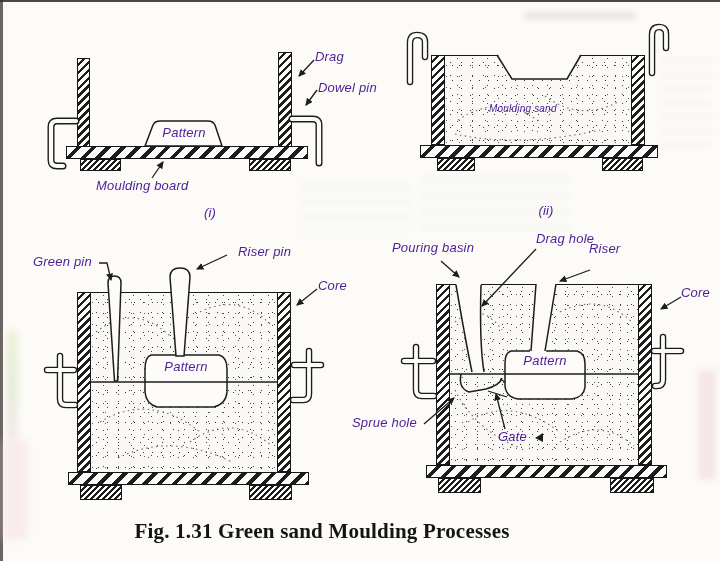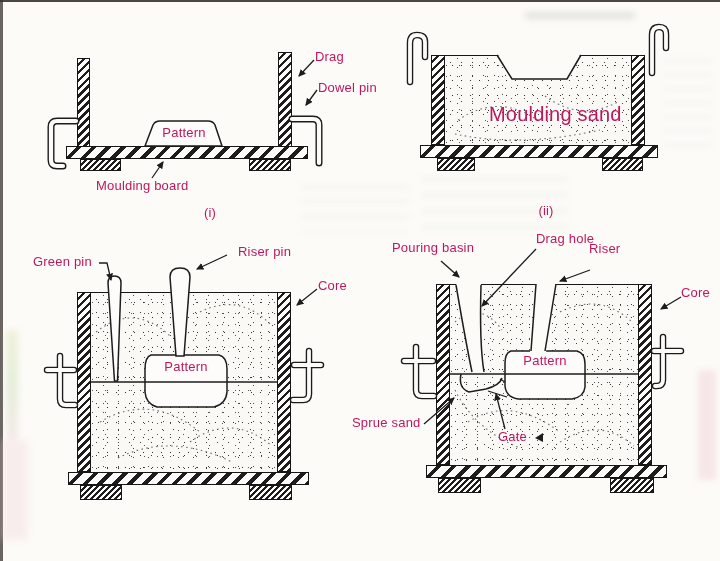--- a/index.html
+++ b/index.html
@@ -31,22 +31,22 @@
     background-image:
       radial-gradient(circle,#3c3c3c 0.8px,transparent 1px),
       radial-gradient(circle,#4a4a4a 0.7px,transparent 0.9px),
       radial-gradient(circle,#303030 0.6px,transparent 0.8px),
       radial-gradient(circle,#575757 0.7px,transparent 0.9px);
     background-size:11px 13px,15px 9px,9px 15px,13px 11px;
     background-position:0 0,5px 7px,3px 2px,8px 4px;
     box-sizing:border-box;
   }
   .lbl{
-    position:absolute;font-size:13px;line-height:1.05;color:#be185d;
-    letter-spacing:.2px;white-space:nowrap;
+    position:absolute;font-size:13px;line-height:1.05;color:#4c1d95;
+    letter-spacing:.2px;white-space:nowrap;font-style:italic;
   }
   .lbl-center{text-align:center;}
   #caption{
     position:absolute;left:42px;top:519px;width:560px;text-align:center;
     font-family:"Liberation Serif", serif;font-weight:bold;font-size:21px;
     color:#141414;letter-spacing:.2px;
   }
   .ghost{position:absolute;filter:blur(3px);pointer-events:none;}
 </style>
 </head>
@@ -180,29 +180,30 @@
       <path d="M543,433 L535,438 L543,442 Z" fill="#1c1c1c" stroke="none"></path>
     </g>
   </svg>
 
   <span class="lbl" style="left:315px;top:50px;">Drag</span>
   <span class="lbl" style="left:318px;top:81px;">Dowel pin</span>
   <span class="lbl lbl-center" style="left:154px;top:126px;width:60px;">Pattern</span>
   <span class="lbl" style="left:96px;top:179px;text-align:center;">Moulding board</span>
   <span class="lbl lbl-center" style="left:192px;top:206px;width:36px;">(i)</span>
 
-  <span class="lbl" style="left:489px;top:104px;font-size:20px;">Moulding sand</span>
+  <span class="lbl" style="left:489px;top:104px;font-size:10px;">Moulding sand</span>
   <span class="lbl lbl-center" style="left:528px;top:204px;width:36px;">(ii)</span>
 
   <span class="lbl" style="left:33px;top:255px;">Green pin</span>
   <span class="lbl" style="left:238px;top:245px;">Riser pin</span>
   <span class="lbl lbl-center" style="left:156px;top:360px;width:60px;">Pattern</span>
   <span class="lbl" style="left:318px;top:279px;">Core</span>
 
   <span class="lbl" style="left:392px;top:241px;">Pouring basin</span>
   <span class="lbl" style="left:536px;top:232px;">Drag hole</span>
   <span class="lbl" style="left:589px;top:242px;">Riser</span>
   <span class="lbl" style="left:681px;top:286px;">Core</span>
   <span class="lbl lbl-center" style="left:515px;top:354px;width:60px;">Pattern</span>
-  <span class="lbl" style="left:352px;top:416px;">Sprue sand</span>
+  <span class="lbl" style="left:352px;top:416px;">Sprue hole</span>
   <span class="lbl" style="left:498px;top:430px;">Gate</span>
 
+  <div id="caption">Fig. 1.31 Green sand Moulding Processes</div>
 </div>
 
 </body></html>

